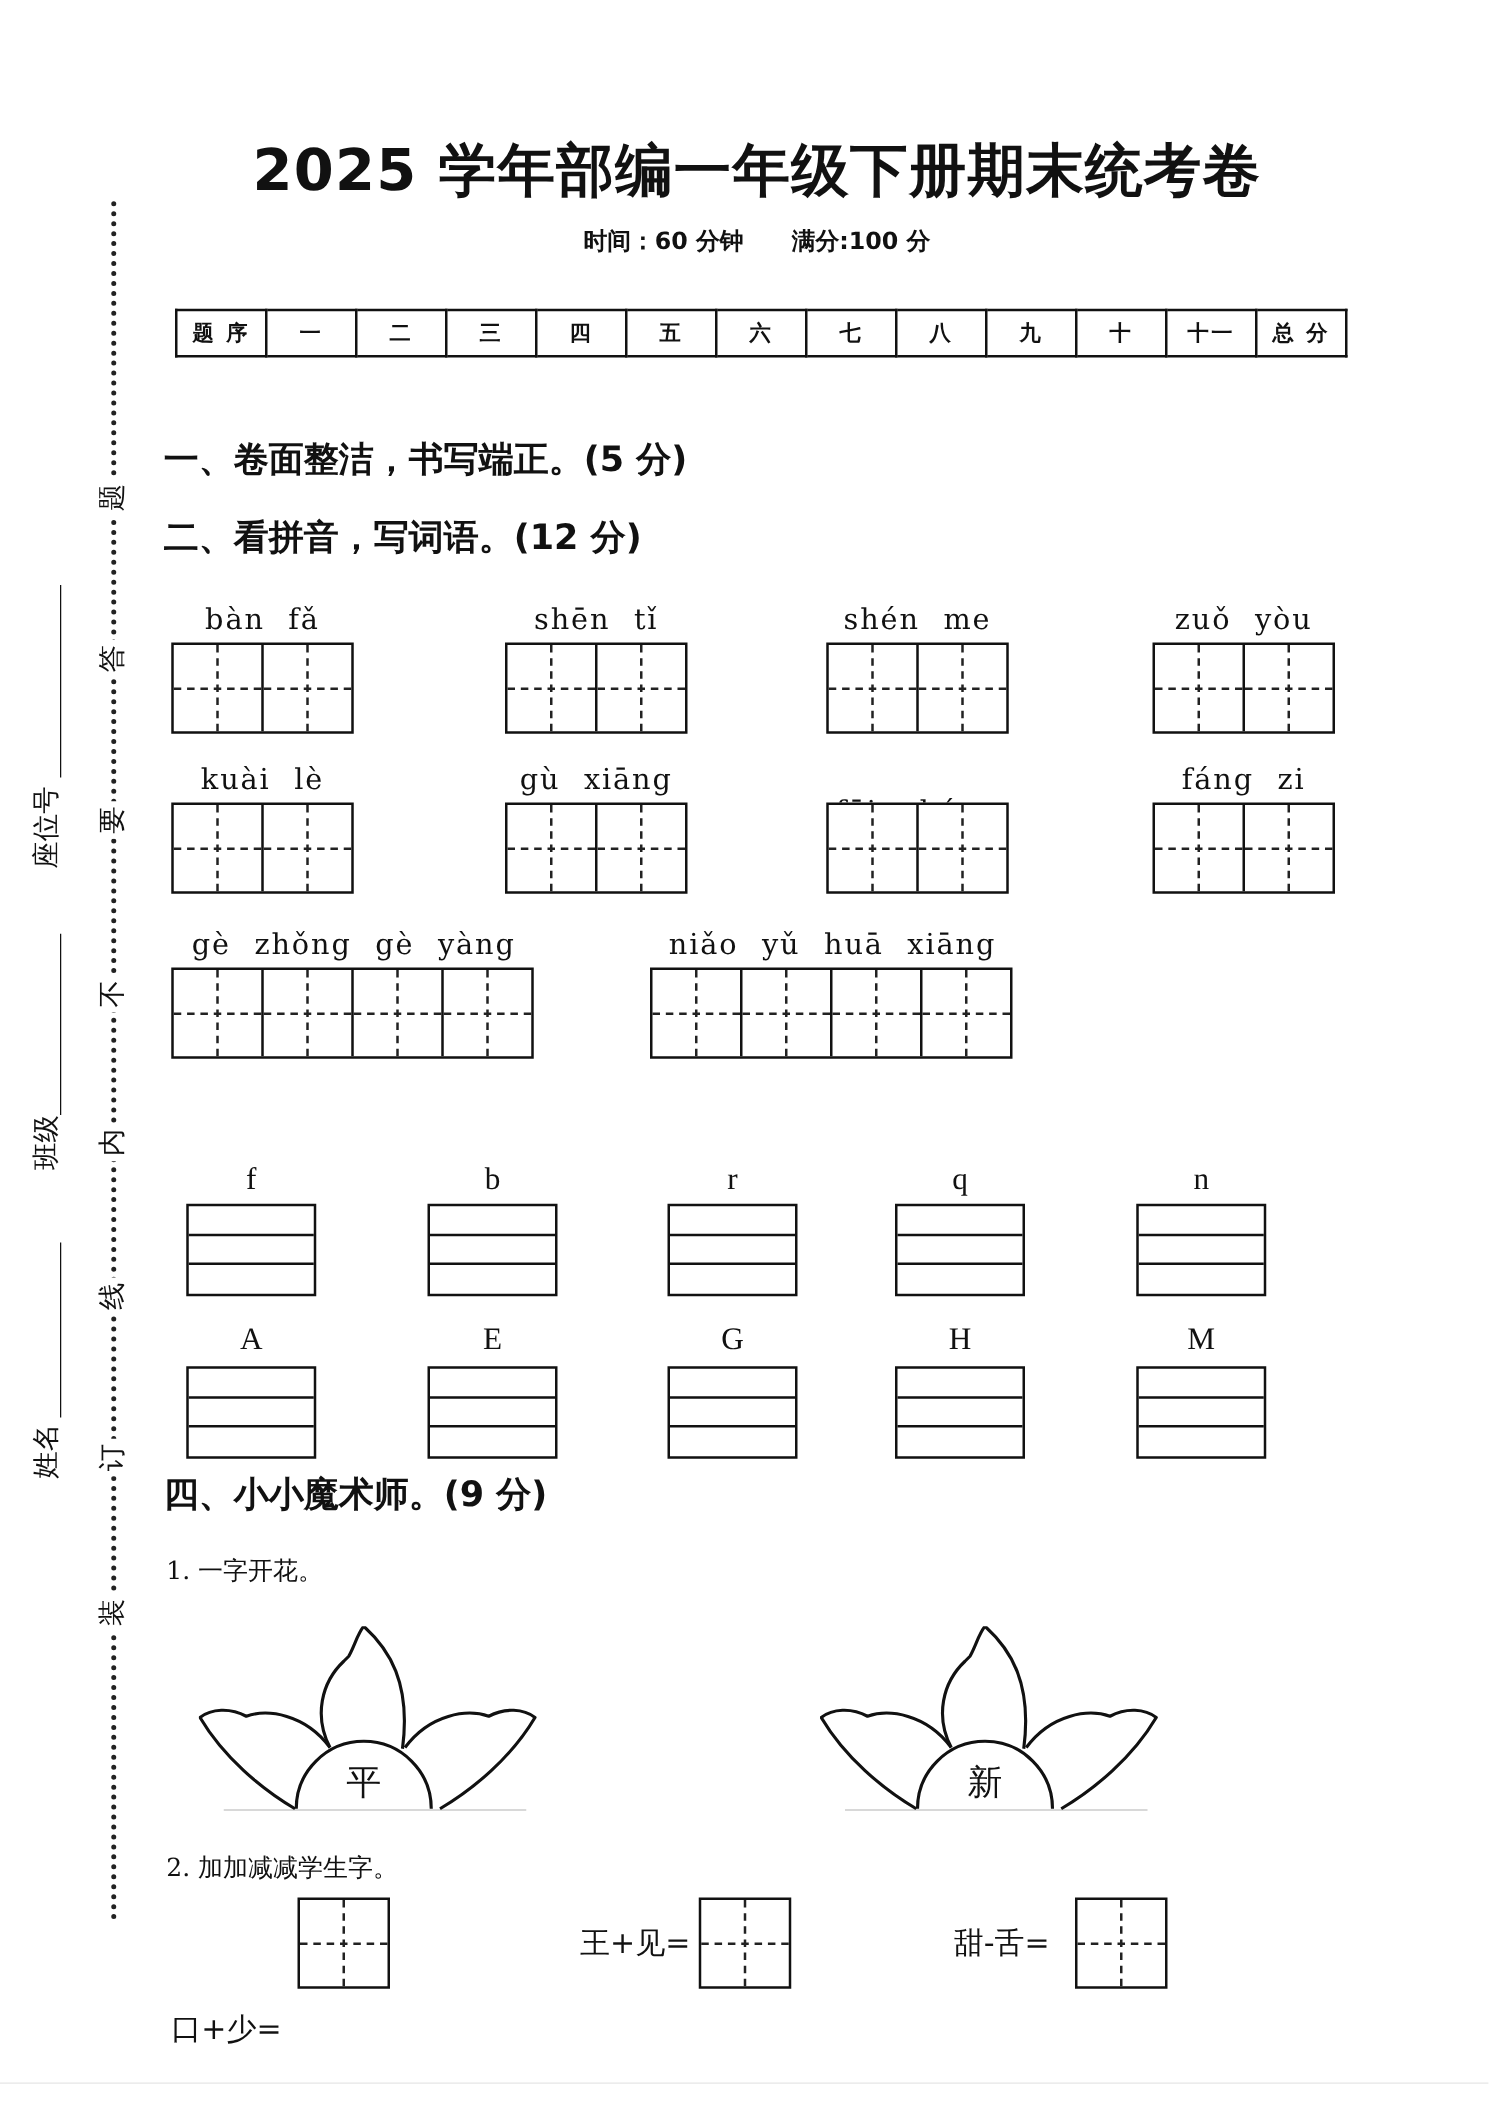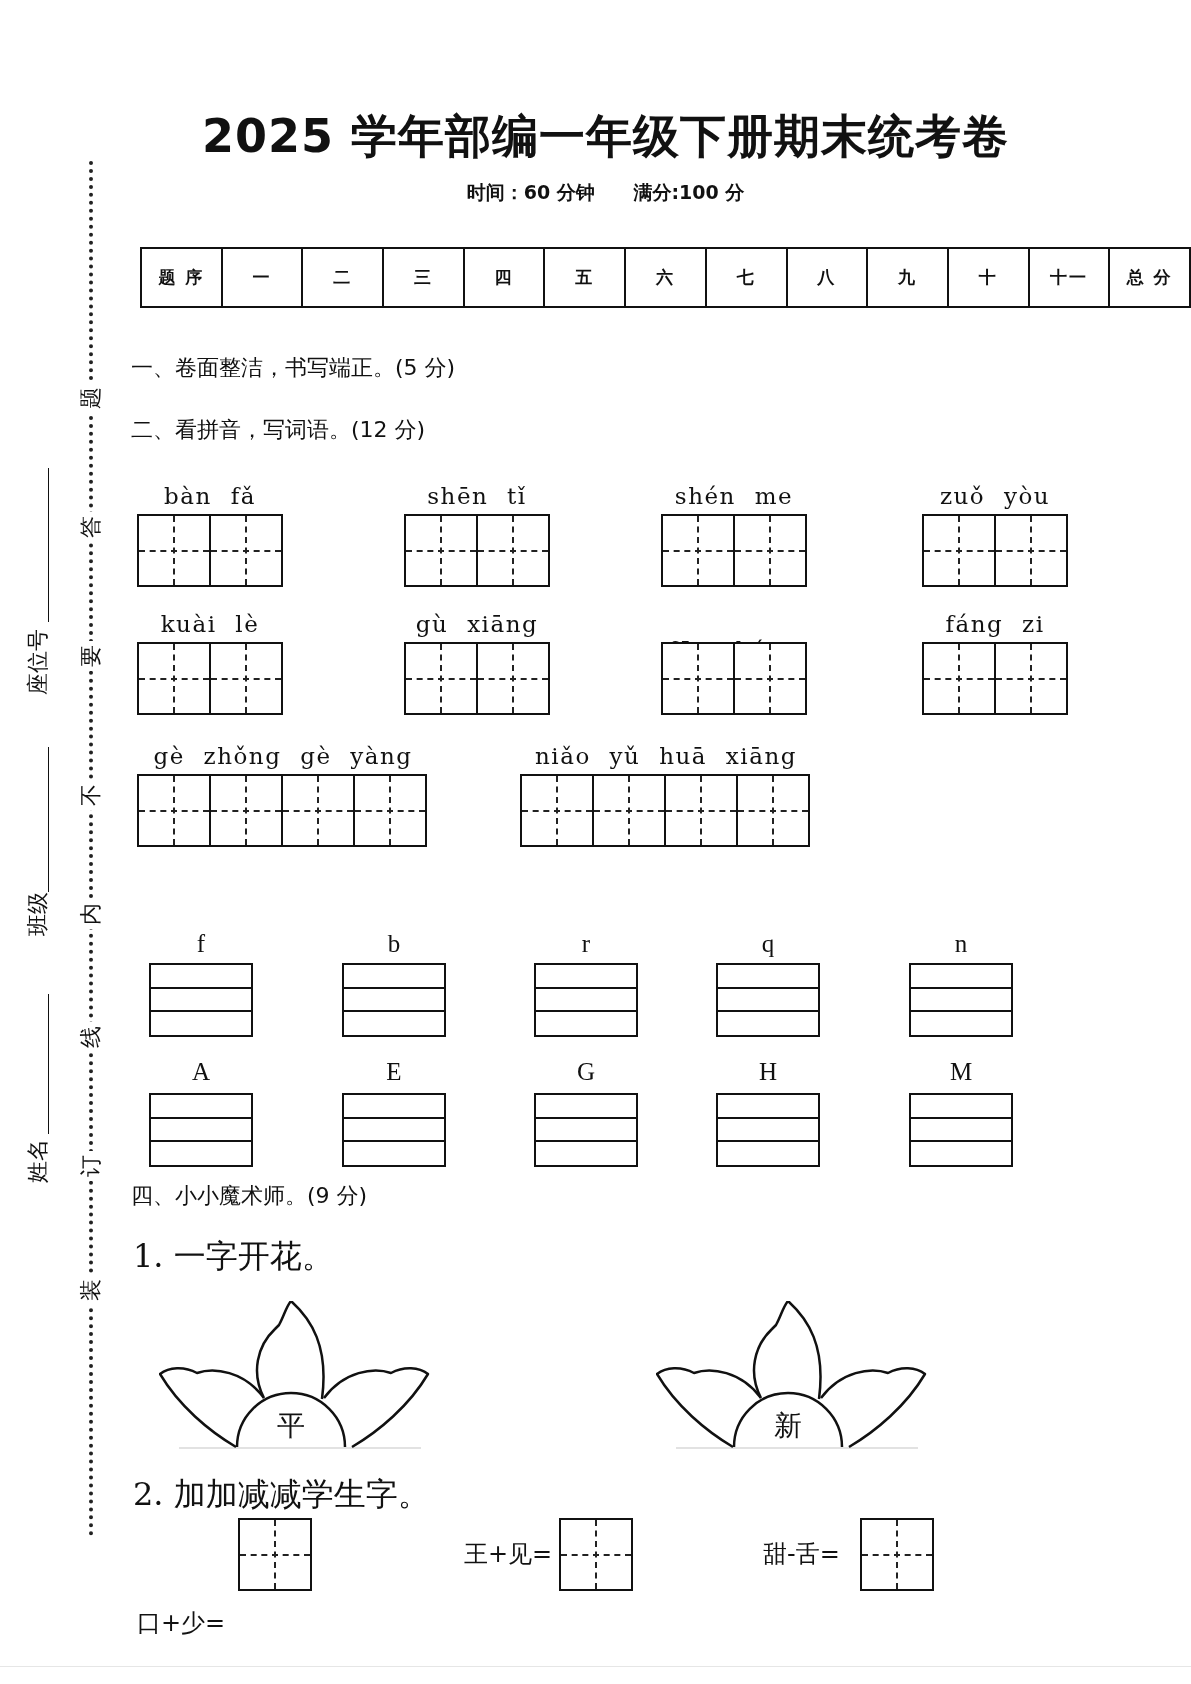--- a/index.html
+++ b/index.html
@@ -7,25 +7,25 @@
           font-family:"DejaVu Sans", sans-serif; color:#111111; }
   .abs { position:absolute; }
 
   
   .title { left:10px; width:1191px; top:106px; text-align:center; font-size:46px; font-weight:bold; letter-spacing:1px; white-space:nowrap; }
   .subtitle { left:10px; width:1191px; top:180px; text-align:center; font-size:19px; font-weight:bold; white-space:nowrap; }
   .subtitle span + span { margin-left:32px; }
 
   
   .score-table { left:140px; top:247px; border-collapse:collapse; border:2.5px solid #111; }
-  .score-table td { border:2px solid #111; width:70px; height:35px; text-align:center; font-size:17px; font-weight:bold; padding:11px; letter-spacing:2px; }
-
-  
-  .heading { left:131px; font-size:22px; white-space:nowrap; line-height:36px; }
-  .sub-heading { left:133px; font-size:32px; white-space:nowrap; font-family:"DejaVu Serif", serif; line-height:32px; }
+  .score-table td { border:2px solid #111; width:70px; height:35px; text-align:center; font-size:17px; font-weight:bold; padding:0; letter-spacing:2px; }
+
+  
+  .heading { left:131px; font-size:28px; white-space:nowrap; line-height:36px;font-weight:bold; }
+  .sub-heading { left:133px; font-size:20px; white-space:nowrap; font-family:"DejaVu Serif", serif; line-height:32px; }
 
   
   .pinyin { font-family:"DejaVu Serif", serif; font-size:23px; letter-spacing:1.5px; word-spacing:10px; text-align:center; white-space:nowrap; line-height:28px; }
 
   
   .tzg { display:flex; border:2.5px solid #111; background:#fff; }
   .tzg .cell { width:70px; height:69px; position:relative; }
   .tzg .cell + .cell { border-left:2px solid #111; }
   .tzg .cell::before { content:""; position:absolute; left:50%; top:0; bottom:0; border-left:2px dashed #222; margin-left:-1px; }
   .tzg .cell::after { content:""; position:absolute; top:50%; left:0; right:0; border-top:2px dashed #222; margin-top:-1px; }

